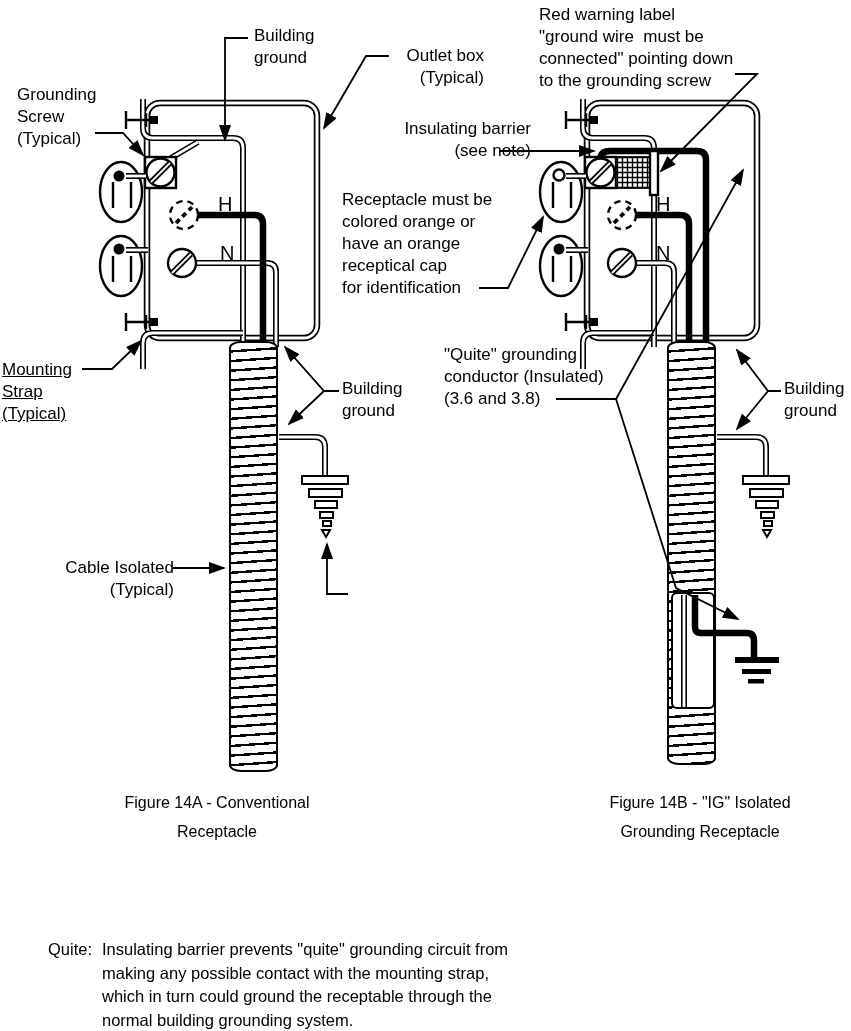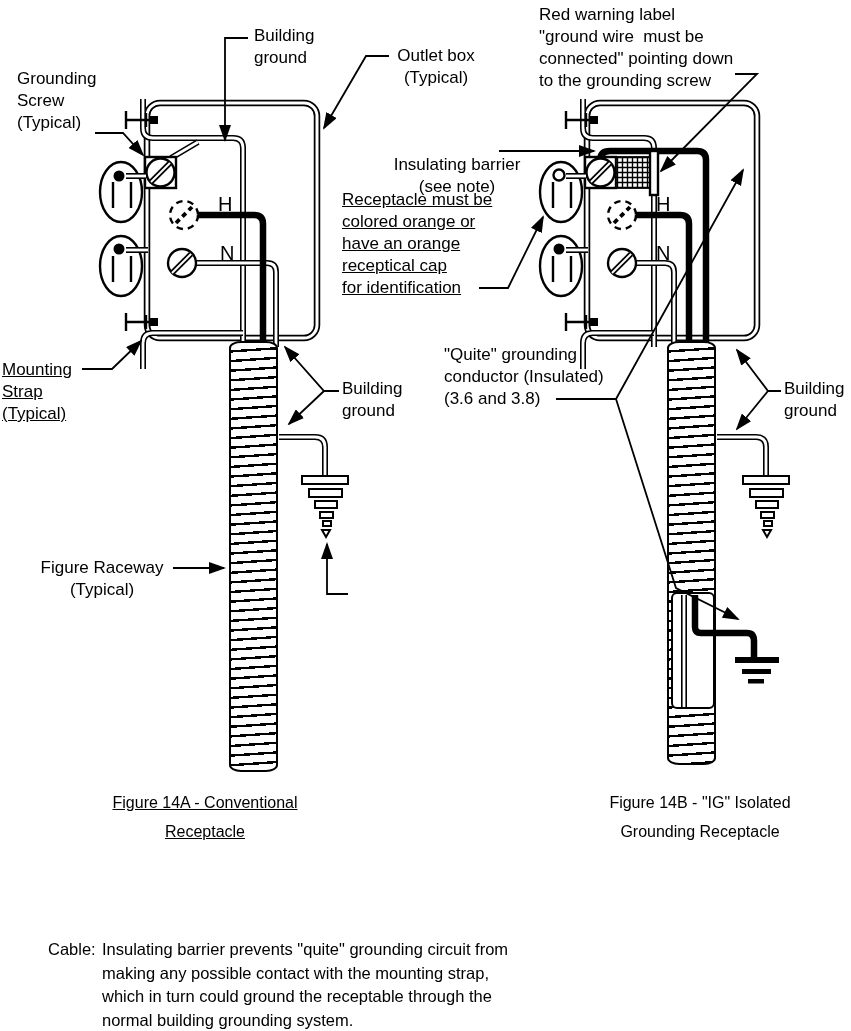--- a/index.html
+++ b/index.html
@@ -6,21 +6,21 @@
   .stage{position:relative;width:851px;height:1031px;background:#fff;overflow:hidden;
          font-family:"Liberation Sans",sans-serif;color:#000;}
   svg.scene{position:absolute;left:0;top:0;z-index:1;}
   svg.overlay{position:absolute;left:0;top:0;z-index:3;}
   .raceway{position:absolute;z-index:2;box-sizing:border-box;border:2.5px solid #000;
            border-radius:12px/7px;
            background:repeating-linear-gradient(176deg,#fff 0px,#fff 7.2px,#000 7.2px,#000 9.6px);}
   .raceway-a{left:229px;top:341px;width:49px;height:431px;}
   .raceway-b{left:667px;top:341px;width:49px;height:424px;}
   .lbl{position:absolute;z-index:4;font-size:17px;line-height:22px;white-space:pre-wrap;}
-  .ctr{text-align:center;}
+  .ctr{text-align:right;}
   .term{position:absolute;z-index:4;font-size:20px;line-height:20px;}
   .caption{position:absolute;z-index:4;font-size:16px;line-height:29px;text-align:center;white-space:pre-wrap;}
   .note{position:absolute;z-index:4;left:48px;top:938px;display:flex;font-size:16.5px;line-height:23.5px;}
   .note .note-label{width:54px;flex:0 0 54px;}
   .note .note-body{white-space:pre-wrap;width:450px;}
   
   .k6{stroke:#000;stroke-width:6;fill:none;stroke-linejoin:round;}
   .w28{stroke:#fff;stroke-width:2.8;fill:none;stroke-linejoin:round;}
   .bx{stroke:#000;stroke-width:6.5;fill:#fff;}
   .bxw{stroke:#fff;stroke-width:3;fill:none;}
@@ -246,57 +246,57 @@
     <polyline class="leader" points="556,399 616,399 743,170" marker-end="url(#ah)"></polyline>
     <polyline class="leader" points="616,399 676,588 738,619" marker-end="url(#ah)"></polyline>
     <polyline class="leader" points="781,391 768,391 737,350" marker-end="url(#ah)"></polyline>
     <polyline class="leader" points="768,391 737,429" marker-end="url(#ah)"></polyline>
   </svg>
 
   <div class="lbl" style="left:254px;top:25px;">Building
 ground</div>
   <div class="lbl ctr" style="left:388px;top:45px;width:96px;">Outlet box
 (Typical)</div>
-  <div class="lbl" style="left:17px;top:68px;">Grounding
+  <div class="lbl" style="left:17px;top:84px;">Grounding
 Screw
 (Typical)</div>
   <div class="lbl" style="left:539px;top:4px;">Red warning label
 "ground wire  must be
 connected" pointing down
 to the grounding screw</div>
-  <div class="lbl ctr" style="left:383px;top:118px;width:148px;margin-top:36px;">Insulating barrier
+  <div class="lbl ctr" style="left:383px;top:118px;width:148px;">Insulating barrier
 (see note)</div>
-  <div class="lbl" style="left:342px;top:189px;text-decoration:underline;">Receptacle must be
+  <div class="lbl" style="left:342px;top:189px;">Receptacle must be
 colored orange or
 have an orange
 receptical cap
 for identification</div>
   <div class="lbl" style="left:2px;top:359px;text-decoration:underline;">Mounting
 Strap
 (Typical)</div>
   <div class="lbl" style="left:342px;top:378px;">Building
 ground</div>
   <div class="lbl" style="left:444px;top:344px;">"Quite" grounding
 conductor (Insulated)
 (3.6 and 3.8)</div>
   <div class="lbl" style="left:784px;top:378px;">Building
 ground</div>
-  <div class="lbl ctr" style="left:30px;top:557px;width:144px;">Figure Raceway
+  <div class="lbl ctr" style="left:30px;top:557px;width:144px;">Cable Isolated
 (Typical)</div>
 
   <div class="term" style="left:218px;top:194px;">H</div>
   <div class="term" style="left:220px;top:243px;">N</div>
   <div class="term" style="left:656px;top:194px;">H</div>
   <div class="term" style="left:656px;top:243px;">N</div>
 
-  <div class="caption" style="left:54px;top:788px;width:302px;text-decoration:underline;">Figure 14A - Conventional
+  <div class="caption" style="left:66px;top:788px;width:302px;">Figure 14A - Conventional
 Receptacle</div>
   <div class="caption" style="left:549px;top:788px;width:302px;">Figure 14B - "IG" Isolated
 Grounding Receptacle</div>
 
   <div class="note">
-    <div class="note-label">Cable:</div>
+    <div class="note-label">Quite:</div>
     <div class="note-body">Insulating barrier prevents "quite" grounding circuit from
 making any possible contact with the mounting strap,
 which in turn could ground the receptable through the
 normal building grounding system.</div>
   </div>
 </div>
 
 </body></html>

